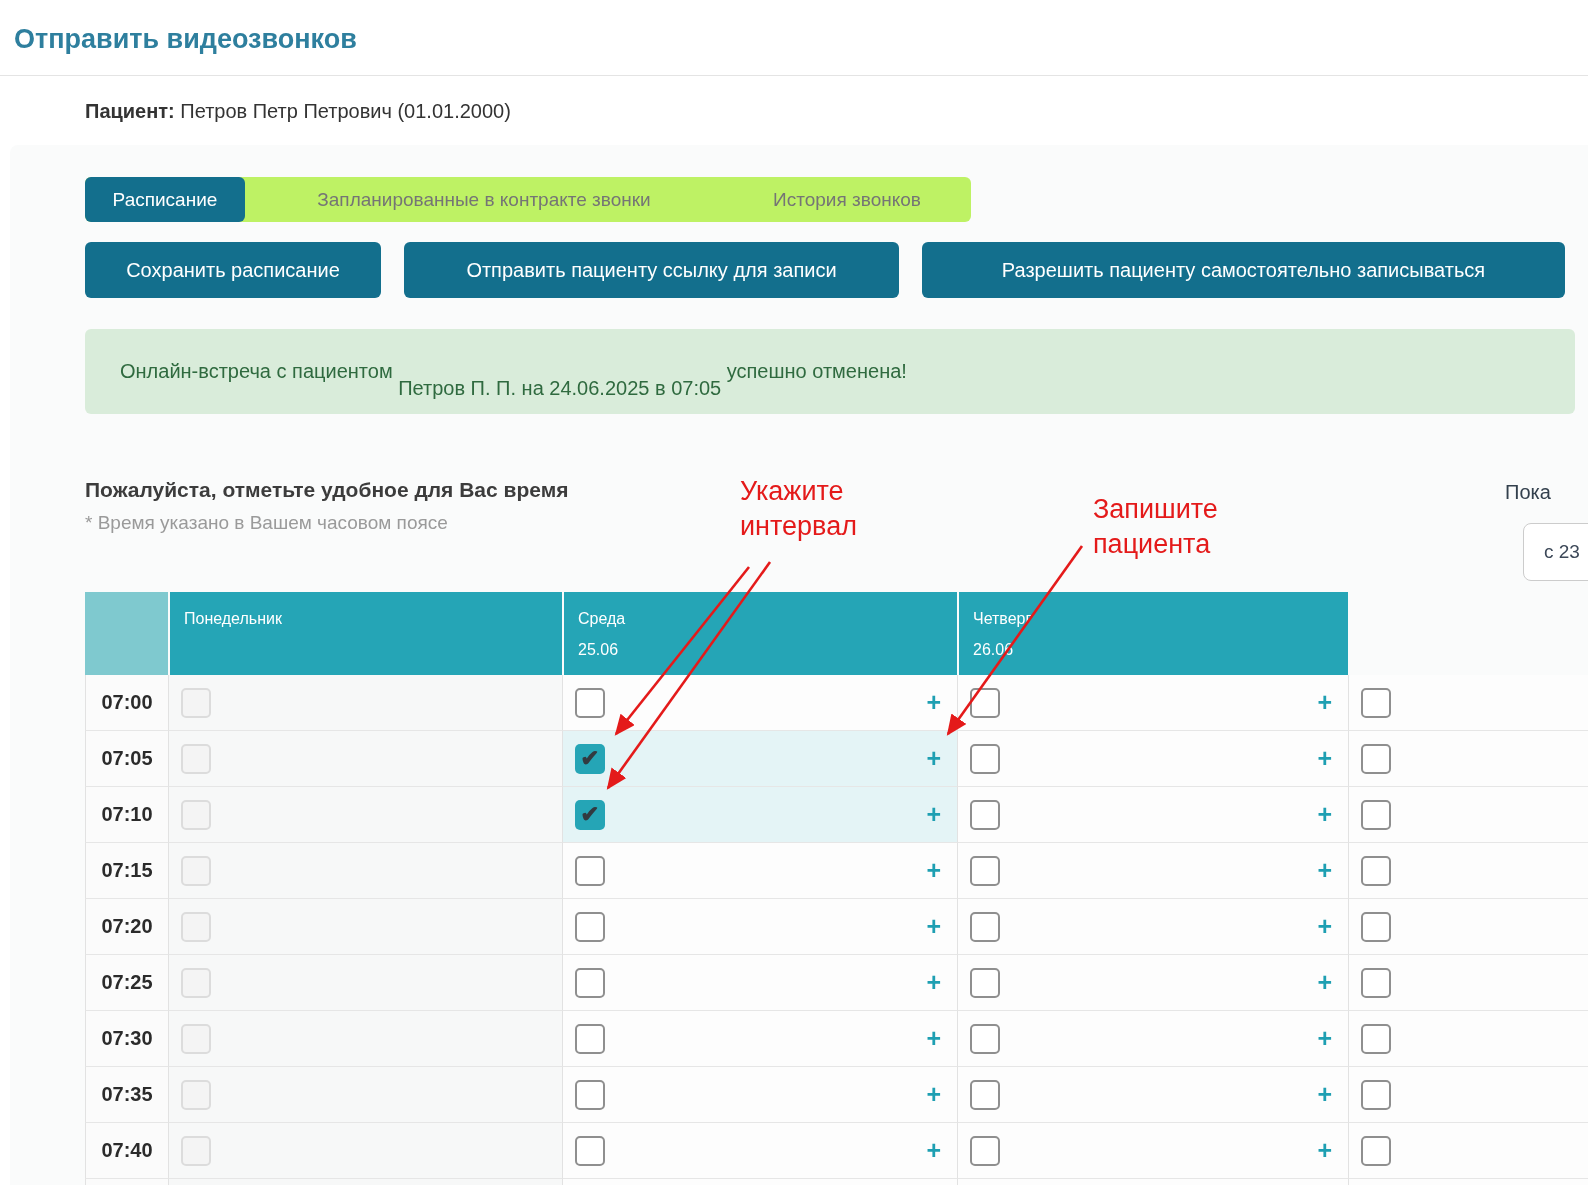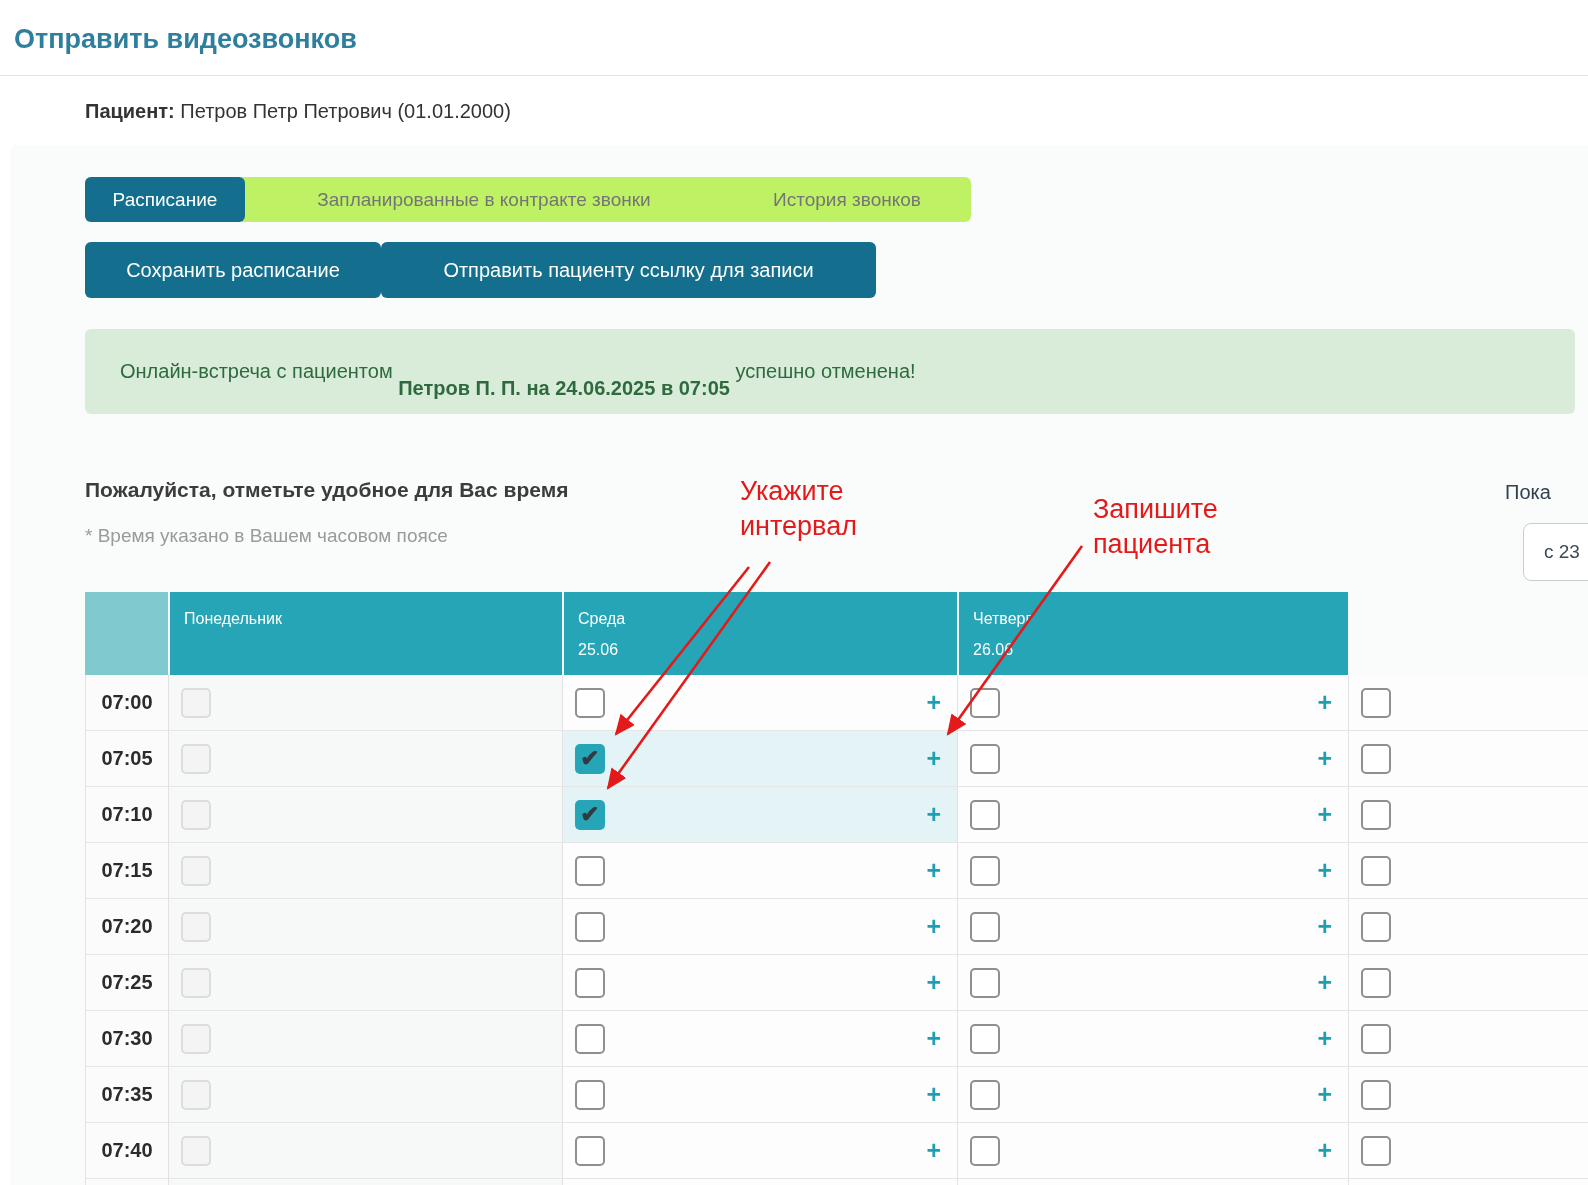--- a/index.html
+++ b/index.html
@@ -12,33 +12,33 @@
   .panel{position:absolute;left:10px;top:145px;right:0;bottom:0;background:#fafbfb;border-radius:8px 0 0 0;}
   .patient-line{position:absolute;left:85px;top:100px;font-size:20px;color:#333;}
   .patient-line b{font-weight:bold;}
 
   .tabbar{position:absolute;left:85px;top:177px;height:45px;background:#bef264;border-radius:6px;display:flex;align-items:stretch;}
   .tab{display:flex;align-items:center;justify-content:center;font-size:19px;color:#757575;cursor:default;}
   .tab.active{background:#136f8d;color:#fff;border-radius:6px;width:160px;}
   .tab.w1{width:478px;}
   .tab.w2{width:248px;}
 
-  .btnrow{position:absolute;left:85px;top:242px;display:flex;gap:0;}
+  .btnrow{position:absolute;left:85px;top:242px;display:flex;gap:23px;}
   .btn{height:56px;background:#136f8d;color:#fff;border:none;border-radius:6px;font-size:20px;
        display:flex;align-items:center;justify-content:center;font-family:inherit;cursor:pointer;}
   .btn.b1{width:296px;}
   .btn.b2{width:495px;}
   .btn.b3{width:643px;}
 
   .alert{position:absolute;left:85px;top:329px;width:1490px;height:85px;background:#d9ecda;border-radius:6px;
          color:#2f6a3f;font-size:20px;display:flex;align-items:center;padding-left:35px;box-sizing:border-box;white-space:pre;}
-  .alert b{font-weight:bold;margin-top:33px;}
+  .alert b{font-weight:normal;margin-top:33px;}
 
   .prompt{position:absolute;left:85px;top:478px;font-size:21px;font-weight:bold;color:#3c3c3c;}
-  .note{position:absolute;left:85px;top:512px;font-size:19px;color:#9a9a9a;margin-top:13px;}
+  .note{position:absolute;left:85px;top:512px;font-size:19px;color:#9a9a9a;}
 
   .wf-label{position:absolute;left:1505px;top:481px;font-size:20px;color:#33404d;}
   .wf-box{position:absolute;left:1523px;top:523px;width:140px;height:58px;background:#fff;border:1px solid #ccc;
           border-radius:8px;display:flex;align-items:center;padding-left:20px;box-sizing:border-box;font-size:19px;color:#3c4858;}
 
   .ann{position:absolute;color:#e41a1a;font-size:27px;line-height:35px;}
   .ann1{left:740px;top:474px;}
   .ann2{left:1093px;top:492px;}
   svg.arrows{position:absolute;left:0;top:0;pointer-events:none;}
 
@@ -70,20 +70,21 @@
 
 <div class="tabbar">
   <div class="tab active">Расписание</div>
   <div class="tab w1">Запланированные в контракте звонки</div>
   <div class="tab w2">История звонков</div>
 </div>
 
 <div class="btnrow">
   <button class="btn b1">Сохранить расписание</button>
   <button class="btn b2">Отправить пациенту ссылку для записи</button>
+  <button class="btn b3">Разрешить пациенту самостоятельно записываться</button>
 </div>
 
 <div class="alert"><span>Онлайн-встреча с пациентом </span><b>Петров П. П. на 24.06.2025 в 07:05</b><span> успешно отменена!</span></div>
 
 <div class="prompt">Пожалуйста, отметьте удобное для Вас время</div>
 <div class="note">* Время указано в Вашем часовом поясе</div>
 
 <div class="wf-label">Пока</div>
 <div class="wf-box">
     <span>с 23</span>

